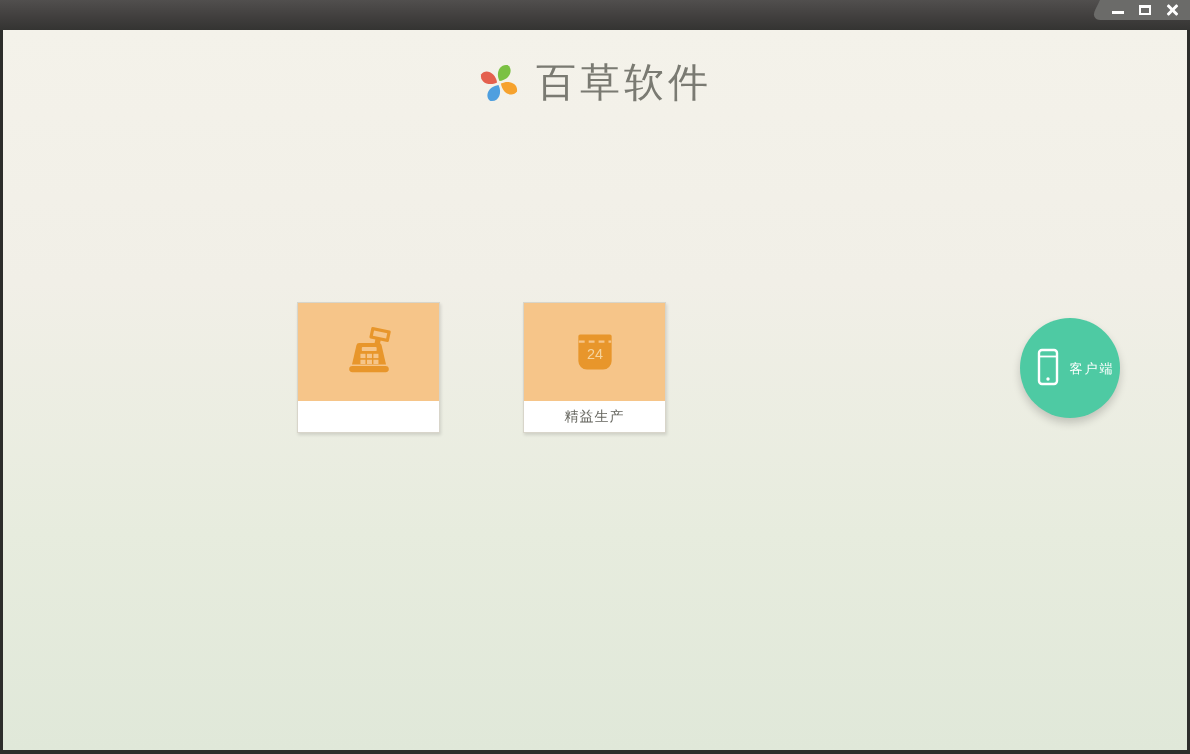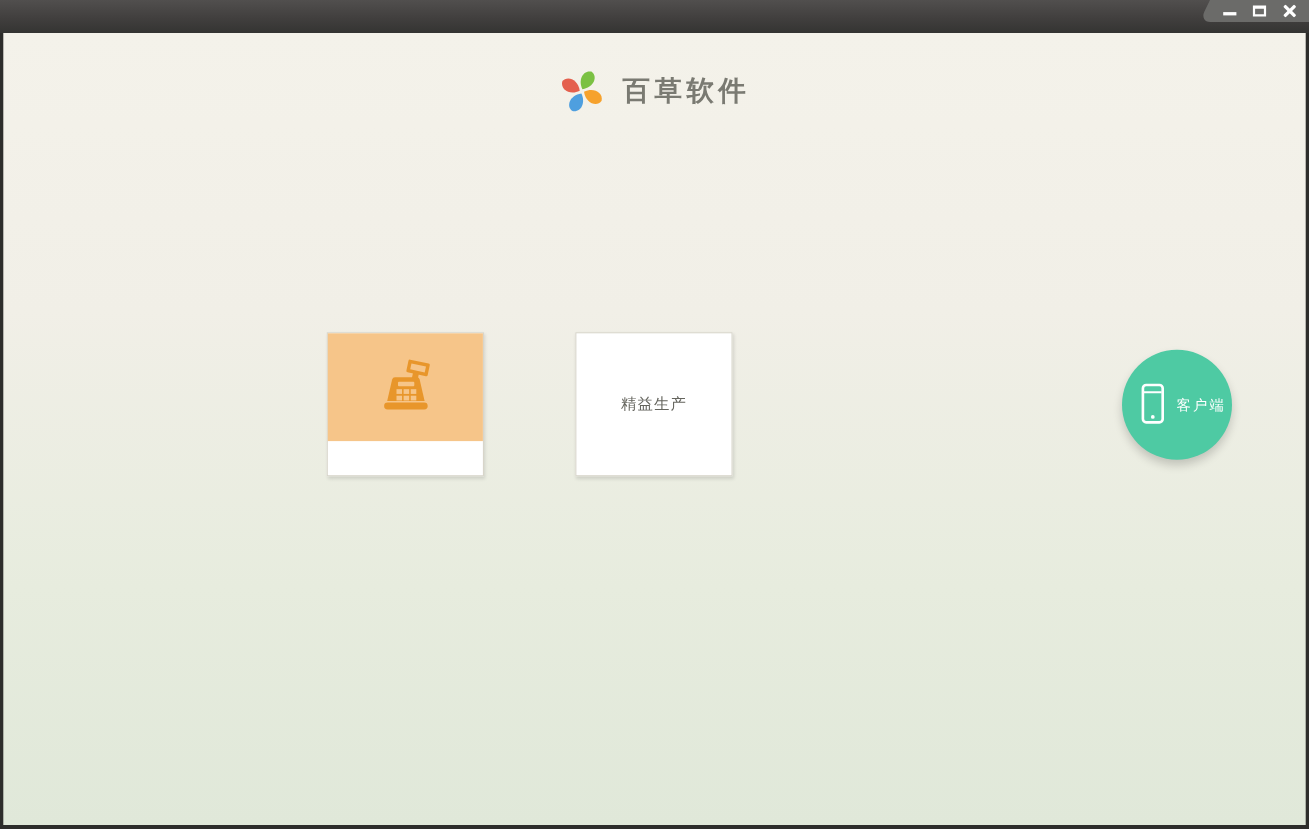--- a/index.html
+++ b/index.html
@@ -43,21 +43,21 @@
     background:linear-gradient(180deg,#f4f2ea 0%,#f1efe7 35%,#e7ecde 70%,#e0e8d9 100%);
   }
 
   
   .header {
     position:absolute; top:22px; left:0; width:100%; height:60px;
     display:flex; align-items:center; justify-content:center; gap:16px;
   }
   .app-title {
     font-family:"DejaVu Serif","Liberation Serif",serif;
-    font-size:25px; color:#7a7a72; letter-spacing:4px; font-weight:700;
+    font-size:40px; color:#7a7a72; letter-spacing:4px; font-weight:400;
   }
 
   
   .cards { position:absolute; top:272px; left:294px; display:flex; gap:83px; }
   .card {
     width:143px; height:131px; background:#ffffff;
     border:1px solid #d8d5ca; box-shadow:1px 2px 3px rgba(0,0,0,0.12);
     cursor:pointer; display:flex; flex-direction:column;
   }
   .card-tile { height:98px; display:flex; align-items:center; justify-content:center; }
@@ -131,20 +131,27 @@
                 <rect x="34.9" y="38.6" width="5.6" height="4.8"></rect>
               </g>
               <rect x="8" y="45.5" width="44" height="7" rx="3.5"></rect>
             </g>
           </svg>
         </div>
       </div>
 
 
       <div class="card">
+        <div class="card-tile" style="background-color: rgb(246, 197, 137);">
+          <svg width="54" height="54" viewBox="0 0 60 60">
+            <path fill="#e8962b" d="M13.5 10.5 h33 a2 2 0 0 1 2 2 V40 a9.5 9.5 0 0 1 -9.5 9.5 H21 A9.5 9.5 0 0 1 11.5 40 V12.5 a2 2 0 0 1 2 -2 Z"></path>
+            <line x1="12" y1="18.5" x2="48" y2="18.5" stroke="#f6c589" stroke-width="2.6" stroke-dasharray="6.5 4.5"></line>
+            <text x="30" y="38" text-anchor="middle" font-size="16" fill="#f5d49e" font-family="Liberation Sans, sans-serif">24</text>
+          </svg>
+        </div>
         <div class="card-label">精益生产</div>
       </div>
 
     </div>
 
     <div class="client-btn" style="background-color: rgb(78, 202, 163);">
       <svg width="44" height="42" viewBox="0 0 44 42">
         <rect x="13" y="3" width="18" height="34" rx="3" fill="none" stroke="#ffffff" stroke-width="2.4"></rect>
         <line x1="14" y1="9.5" x2="30" y2="9.5" stroke="#ffffff" stroke-width="1.8"></line>
         <circle cx="22" cy="32" r="1.7" fill="#ffffff"></circle>

